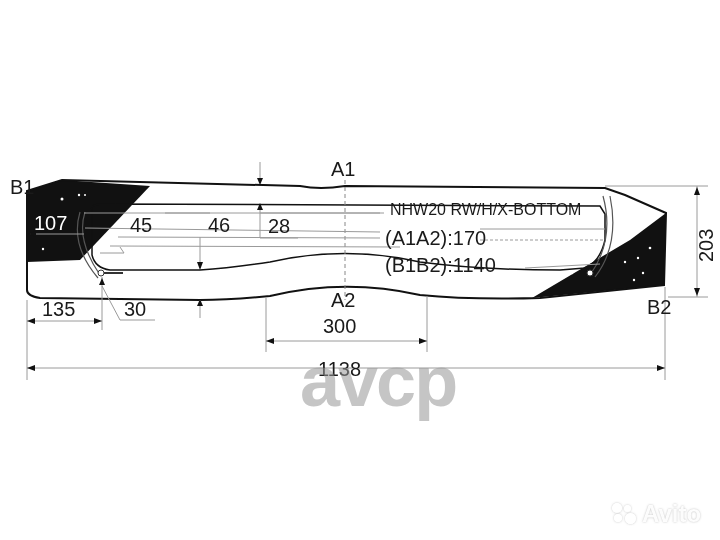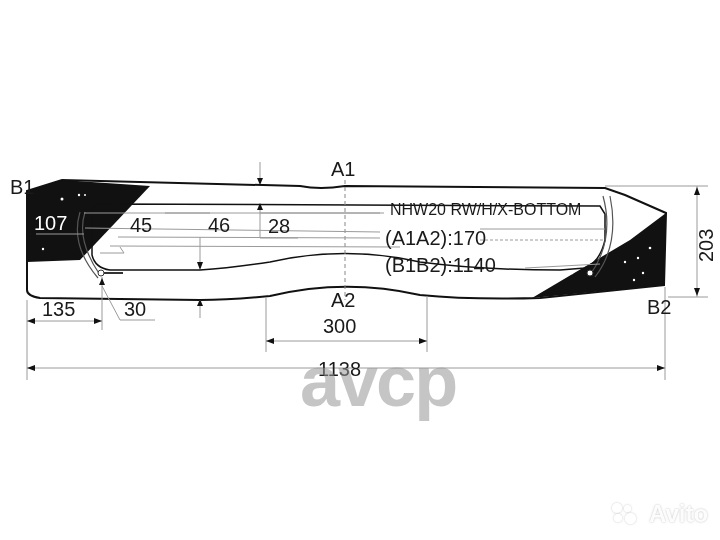--- a/index.html
+++ b/index.html
@@ -10,21 +10,21 @@
   .lbl-big { font-size: 20px; }
   .lbl-title { font-size: 16px; }
   .thin { stroke: #9a9a9a; stroke-width: 1; fill: none; }
   .mid { stroke: #555; stroke-width: 1.2; fill: none; }
   .outline { stroke: #111; stroke-width: 2; fill: none; }
   .watermark { position: absolute; left: 300px; top: 340px; font-size: 72px; font-weight: bold;
                color: rgba(150,150,150,0.55); letter-spacing: -2px;
                font-family: "Liberation Sans", sans-serif; }
   .avito { position: absolute; left: 612px; top: 500px; font-size: 24px; font-weight: bold;
            color: rgba(255,255,255,0.95); text-shadow: 0 0 2px rgba(120,120,120,0.5);
-           font-family: "Liberation Sans", sans-serif; display: flex; align-items: center; gap: 11px; }
+           font-family: "Liberation Sans", sans-serif; display: flex; align-items: center; gap: 4px; }
   .avito .dots { position: relative; width: 26px; height: 22px; }
   .avito .dots span { position: absolute; border-radius: 50%; background: rgba(255,255,255,0.95);
                       box-shadow: 0 0 2px rgba(120,120,120,0.5); }
 </style>
 </head>
 <body>
 
 <svg id="canvas" viewBox="0 0 720 540" xmlns="http://www.w3.org/2000/svg">
 
   <g>

